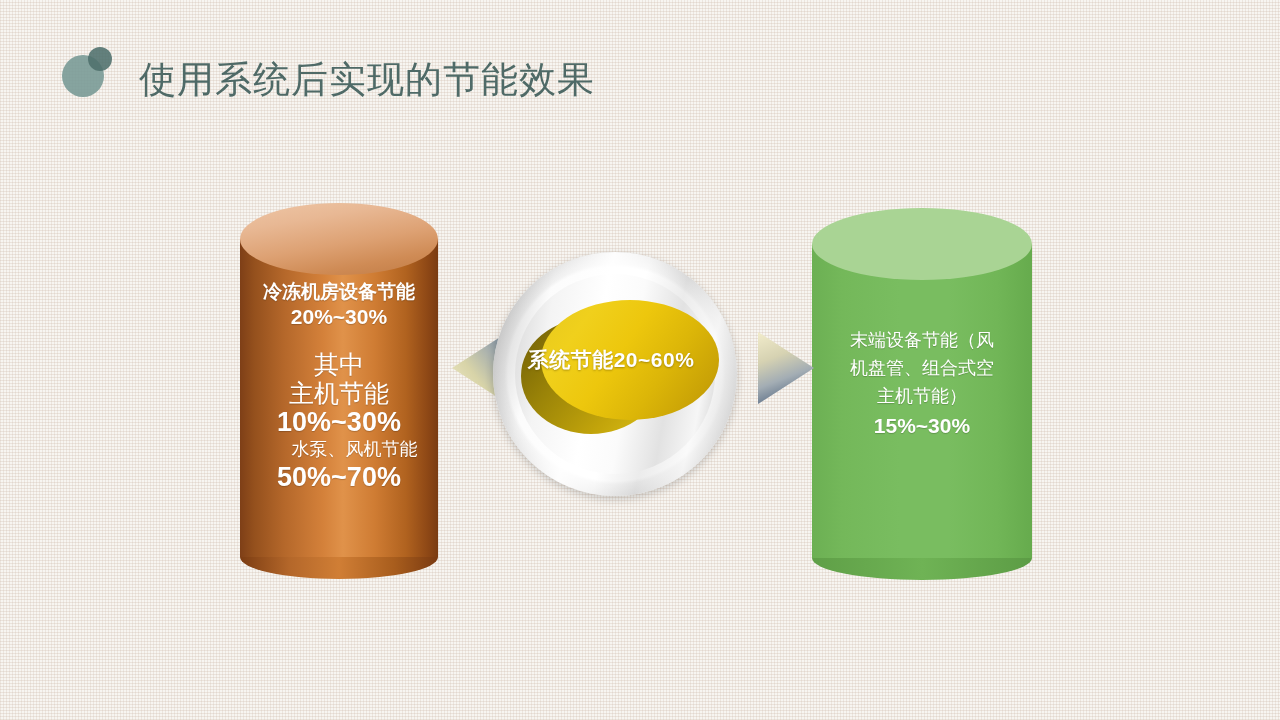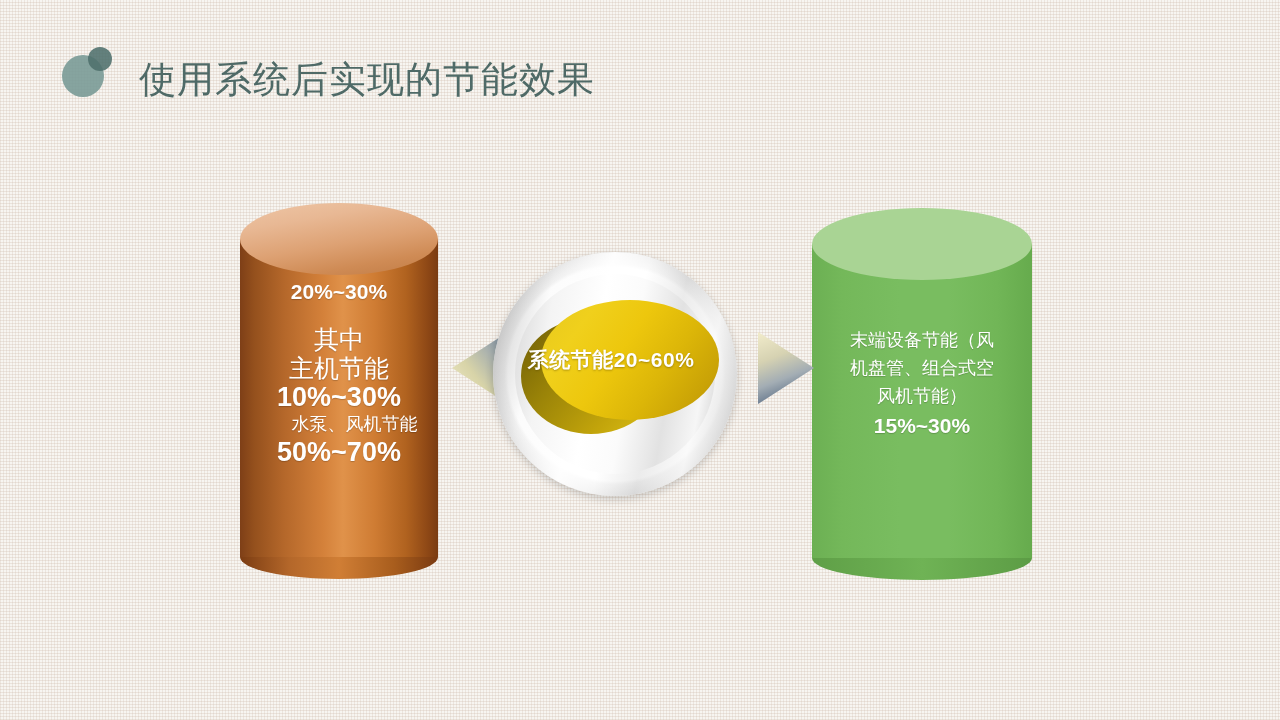--- a/index.html
+++ b/index.html
@@ -302,39 +302,40 @@
     <div class="small-dot"></div>
   </div>
   <div class="page-title">使用系统后实现的节能效果</div>
 
   <div class="cylinder" id="cyl-left">
     <div class="cyl-bottom"></div>
     <div class="cyl-body"></div>
     <div class="cyl-top"></div>
 
     <div class="cyl-text" id="text-left">
+      <div class="blk t-head">冷冻机房设备节能</div>
       <div class="blk t-num-b">20%~30%</div>
       <div class="gap"></div>
       <div class="blk t-plain">其中</div>
       <div class="blk t-plain">主机节能</div>
       <div class="blk t-num-b2">10%~30%</div>
       <div class="blk t-plain2">水泵、风机节能</div>
       <div class="blk t-num-b2">50%~70%</div>
     </div>
   </div>
 
   <div class="cylinder" id="cyl-right">
     <div class="cyl-bottom"></div>
     <div class="cyl-body"></div>
     <div class="cyl-top"></div>
 
     <div class="cyl-text" id="text-right">
       <div class="t-plain">末端设备节能（风</div>
       <div class="t-plain">机盘管、组合式空</div>
-      <div class="t-plain">风机节能）</div>
+      <div class="t-plain">主机节能）</div>
       <div class="t-num-b">15%~30%</div>
     </div>
   </div>
 
   <svg class="arrow" id="arrow-left" viewBox="0 0 56 72">
     <defs>
       <linearGradient id="gradArrowL" x1="1" y1="0" x2="0" y2="1">
         <stop offset="0%" stop-color="#6b7f96"></stop>
         <stop offset="30%" stop-color="#a8b0ae"></stop>
         <stop offset="60%" stop-color="#d8d4a8"></stop>

